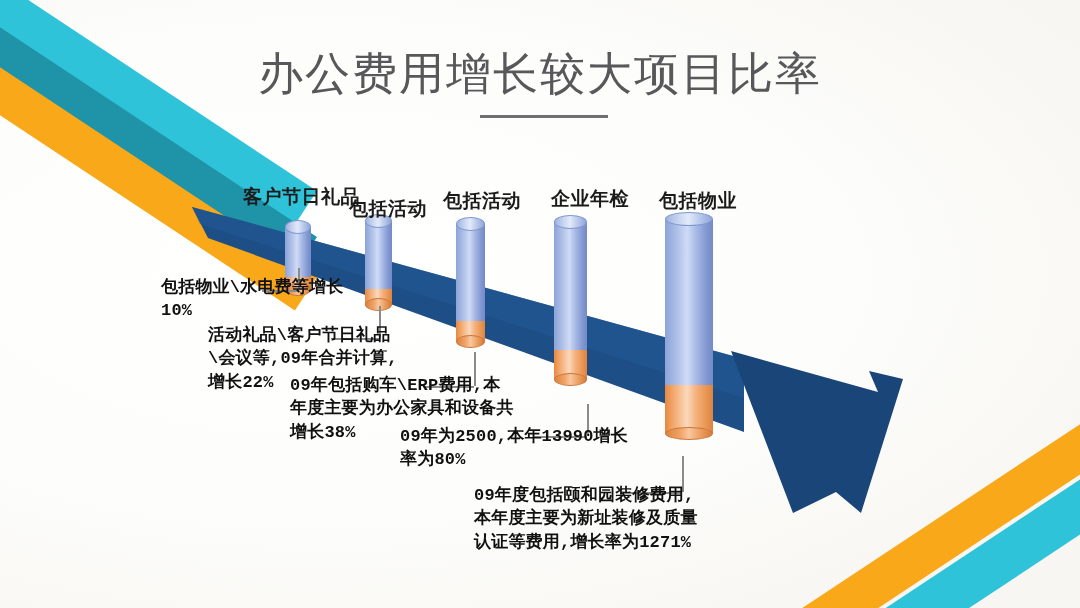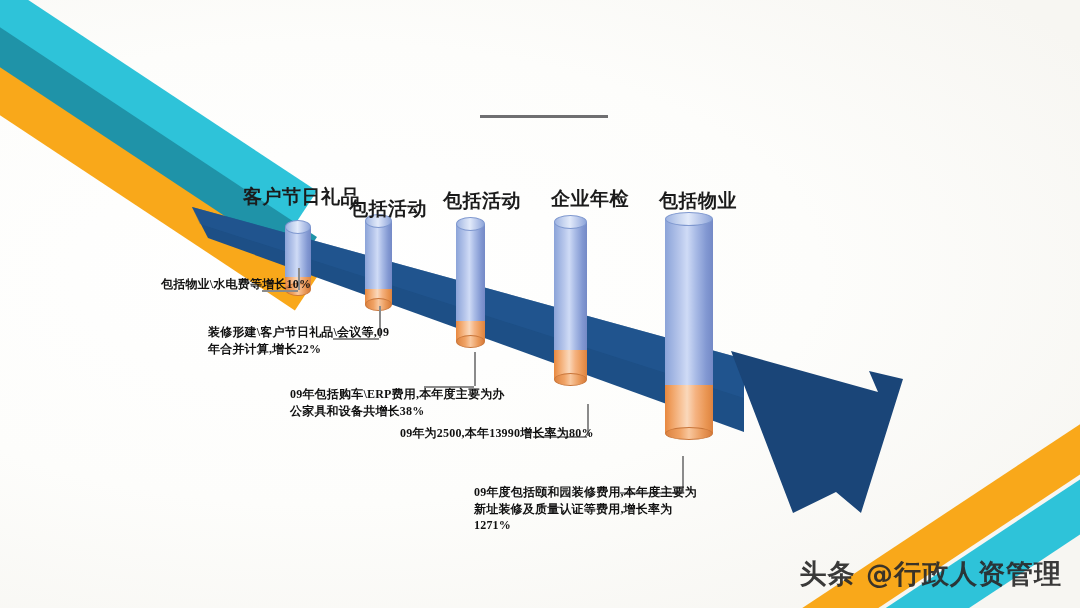--- a/index.html
+++ b/index.html
@@ -123,24 +123,24 @@
   }
 
   
   .leader{position:absolute;z-index:5;}
   .leader .v{position:absolute;width:1.6px;background:#8b8b8b;}
   .leader .h{position:absolute;height:1.6px;background:#8b8b8b;}
 
   
   .anno{
     position:absolute;
-    font-size:12px;
+    font-size:17px;
     line-height:1.38;
     color:#111;
-    font-family:Liberation Serif, serif;
+    font-family:Liberation Mono, monospace;
     font-weight:700;
     z-index:6;
     letter-spacing:0.2px;
   }
 
   
   #watermark{
     position:absolute;right:18px;bottom:16px;
     font-size:27px;
     font-weight:700;
@@ -156,20 +156,21 @@
 <body>
 
 <div id="slide">
 
   <div class="ribbon tl-cyan"></div>
   <div class="ribbon tl-teal"></div>
   <div class="ribbon tl-orange"></div>
   <div class="ribbon br-orange"></div>
   <div class="ribbon br-cyan"></div>
 
+  <div id="title">办公费用增长较大项目比率</div>
   <div id="title-underline"></div>
 
   <svg id="arrow-wrap" viewBox="0 0 1080 608" width="1080" height="608" aria-hidden="true">
 
     <polygon points="192,207 744,359 744,432 208,238" fill="#1d4f86"></polygon>
     <polygon points="192,207 744,359 744,398 200,224" fill="#225a96" opacity="0.55"></polygon>
 
     <polygon points="731,351 878,392 869,371 903,379 861,513 836,492 793,513" fill="#1a4578"></polygon>
   </svg>
 
@@ -214,32 +215,31 @@
   <div id="annos">
       <div class="leader" style="left: 262px; top: 268px; width: 38px; height: 24px;">
         <div class="v" style="left: 36px; top: 0px; height: 22px;"></div>
         <div class="h" style="left: 0px; top: 22px; width: 36px;"></div>
       </div>
       <div class="anno" style="left: 161px; top: 276px; width: 200px;">包括物业\水电费等增长10%</div>
       <div class="leader" style="left: 333px; top: 306px; width: 48px; height: 34px;">
         <div class="v" style="left: 46px; top: 0px; height: 32px;"></div>
         <div class="h" style="left: 0px; top: 32px; width: 46px;"></div>
       </div>
-      <div class="anno" style="left: 208px; top: 324px; width: 192px;">装修形建\客户节日礼品\会议等,09年合并计算,增长22%</div>
+      <div class="anno" style="left: 208px; top: 324px; width: 192px;">活动礼品\客户节日礼品\会议等,09年合并计算,增长22%</div>
       <div class="leader" style="left: 424px; top: 352px; width: 52px; height: 36px;">
         <div class="v" style="left: 50px; top: 0px; height: 34px;"></div>
         <div class="h" style="left: 0px; top: 34px; width: 50px;"></div>
       </div>
-      <div class="anno" style="left: 290px; top: 374px; width: 226px; margin-top: 12px;">09年包括购车\ERP费用,本年度主要为办公家具和设备共增长38%</div>
+      <div class="anno" style="left: 290px; top: 374px; width: 226px;">09年包括购车\ERP费用,本年度主要为办公家具和设备共增长38%</div>
       <div class="leader" style="left: 533px; top: 404px; width: 56px; height: 34px;">
         <div class="v" style="left: 54px; top: 0px; height: 32px;"></div>
         <div class="h" style="left: 0px; top: 32px; width: 54px;"></div>
       </div>
       <div class="anno" style="left: 400px; top: 425px; width: 244px;">09年为2500,本年13990增长率为80%</div>
       <div class="leader" style="left: 620px; top: 456px; width: 64px; height: 38px;">
         <div class="v" style="left: 62px; top: 0px; height: 36px;"></div>
         <div class="h" style="left: 0px; top: 36px; width: 62px;"></div>
       </div>
       <div class="anno" style="left: 474px; top: 484px; width: 234px;">09年度包括颐和园装修费用,本年度主要为新址装修及质量认证等费用,增长率为1271%</div>
     </div>
 
-  <div id="watermark">头条 @行政人资管理</div>
 </div>
 
 </body></html>

